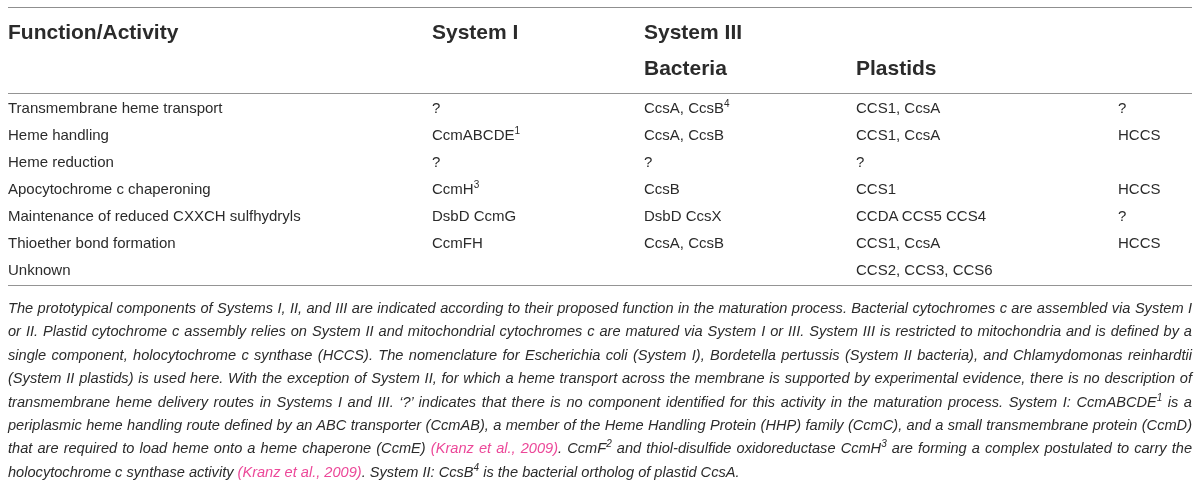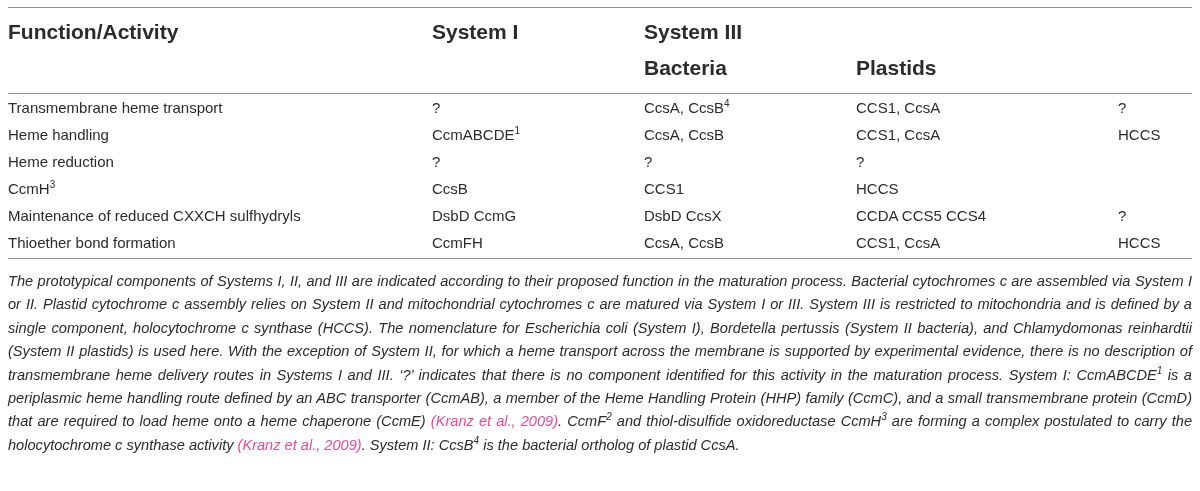--- a/index.html
+++ b/index.html
@@ -84,20 +84,21 @@
     </div>
 
     <div class="tr">
       <div class="td">Heme reduction</div>
       <div class="td"><span>?</span><sup></sup></div>
       <div class="td"><span>?</span><sup></sup></div>
       <div class="td"><span>?</span></div>
     </div>
 
     <div class="tr">
+      <div class="td">Apocytochrome c chaperoning</div>
       <div class="td"><span>CcmH</span><sup>3</sup></div>
       <div class="td"><span>CcsB</span><sup></sup></div>
       <div class="td"><span>CCS1</span><sup></sup></div>
       <div class="td"><span>HCCS</span></div>
     </div>
 
     <div class="tr">
       <div class="td">Maintenance of reduced CXXCH sulfhydryls</div>
       <div class="td"><span>DsbD CcmG</span><sup></sup></div>
       <div class="td"><span>DsbD CcsX</span><sup></sup></div>
@@ -106,17 +107,24 @@
     </div>
 
     <div class="tr">
       <div class="td">Thioether bond formation</div>
       <div class="td"><span>CcmFH</span><sup></sup></div>
       <div class="td"><span>CcsA, CcsB</span><sup></sup></div>
       <div class="td"><span>CCS1, CcsA</span><sup></sup></div>
       <div class="td"><span>HCCS</span></div>
     </div>
 
+    <div class="tr">
+      <div class="td">Unknown</div>
+      <div class="td"><span></span><sup></sup></div>
+      <div class="td"><span></span><sup></sup></div>
+      <div class="td"><span>CCS2, CCS3, CCS6</span><sup></sup></div>
+      <div class="td"><span></span></div>
+    </div>
 
   </div>
 </div>
 
 <div class="footnote"><span>The prototypical components of Systems I, II, and III are indicated according to their proposed function in the maturation process. Bacterial cytochromes c are assembled via System I or II. Plastid cytochrome c assembly relies on System II and mitochondrial cytochromes c are matured via System I or III. System III is restricted to mitochondria and is defined by a single component, holocytochrome c synthase (HCCS). The nomenclature for Escherichia coli (System I), Bordetella pertussis (System II bacteria), and Chlamydomonas reinhardtii (System II plastids) is used here. With the exception of System II, for which a heme transport across the membrane is supported by experimental evidence, there is no description of transmembrane heme delivery routes in Systems I and III. ‘?’ indicates that there is no component identified for this activity in the maturation process. System I: CcmABCDE</span><sup>1</sup><span> is a periplasmic heme handling route defined by an ABC transporter (CcmAB), a member of the Heme Handling Protein (HHP) family (CcmC), and a small transmembrane protein (CcmD) that are required to load heme onto a heme chaperone (CcmE) </span><span class="cite">(Kranz et al., 2009)</span><span>. CcmF</span><sup>2</sup><span> and thiol-disulfide oxidoreductase CcmH</span><sup>3</sup><span> are forming a complex postulated to carry the holocytochrome c synthase activity </span><span class="cite">(Kranz et al., 2009)</span><span>. System II: CcsB</span><sup>4</sup><span> is the bacterial ortholog of plastid CcsA.</span></div>
 
 </body></html>

